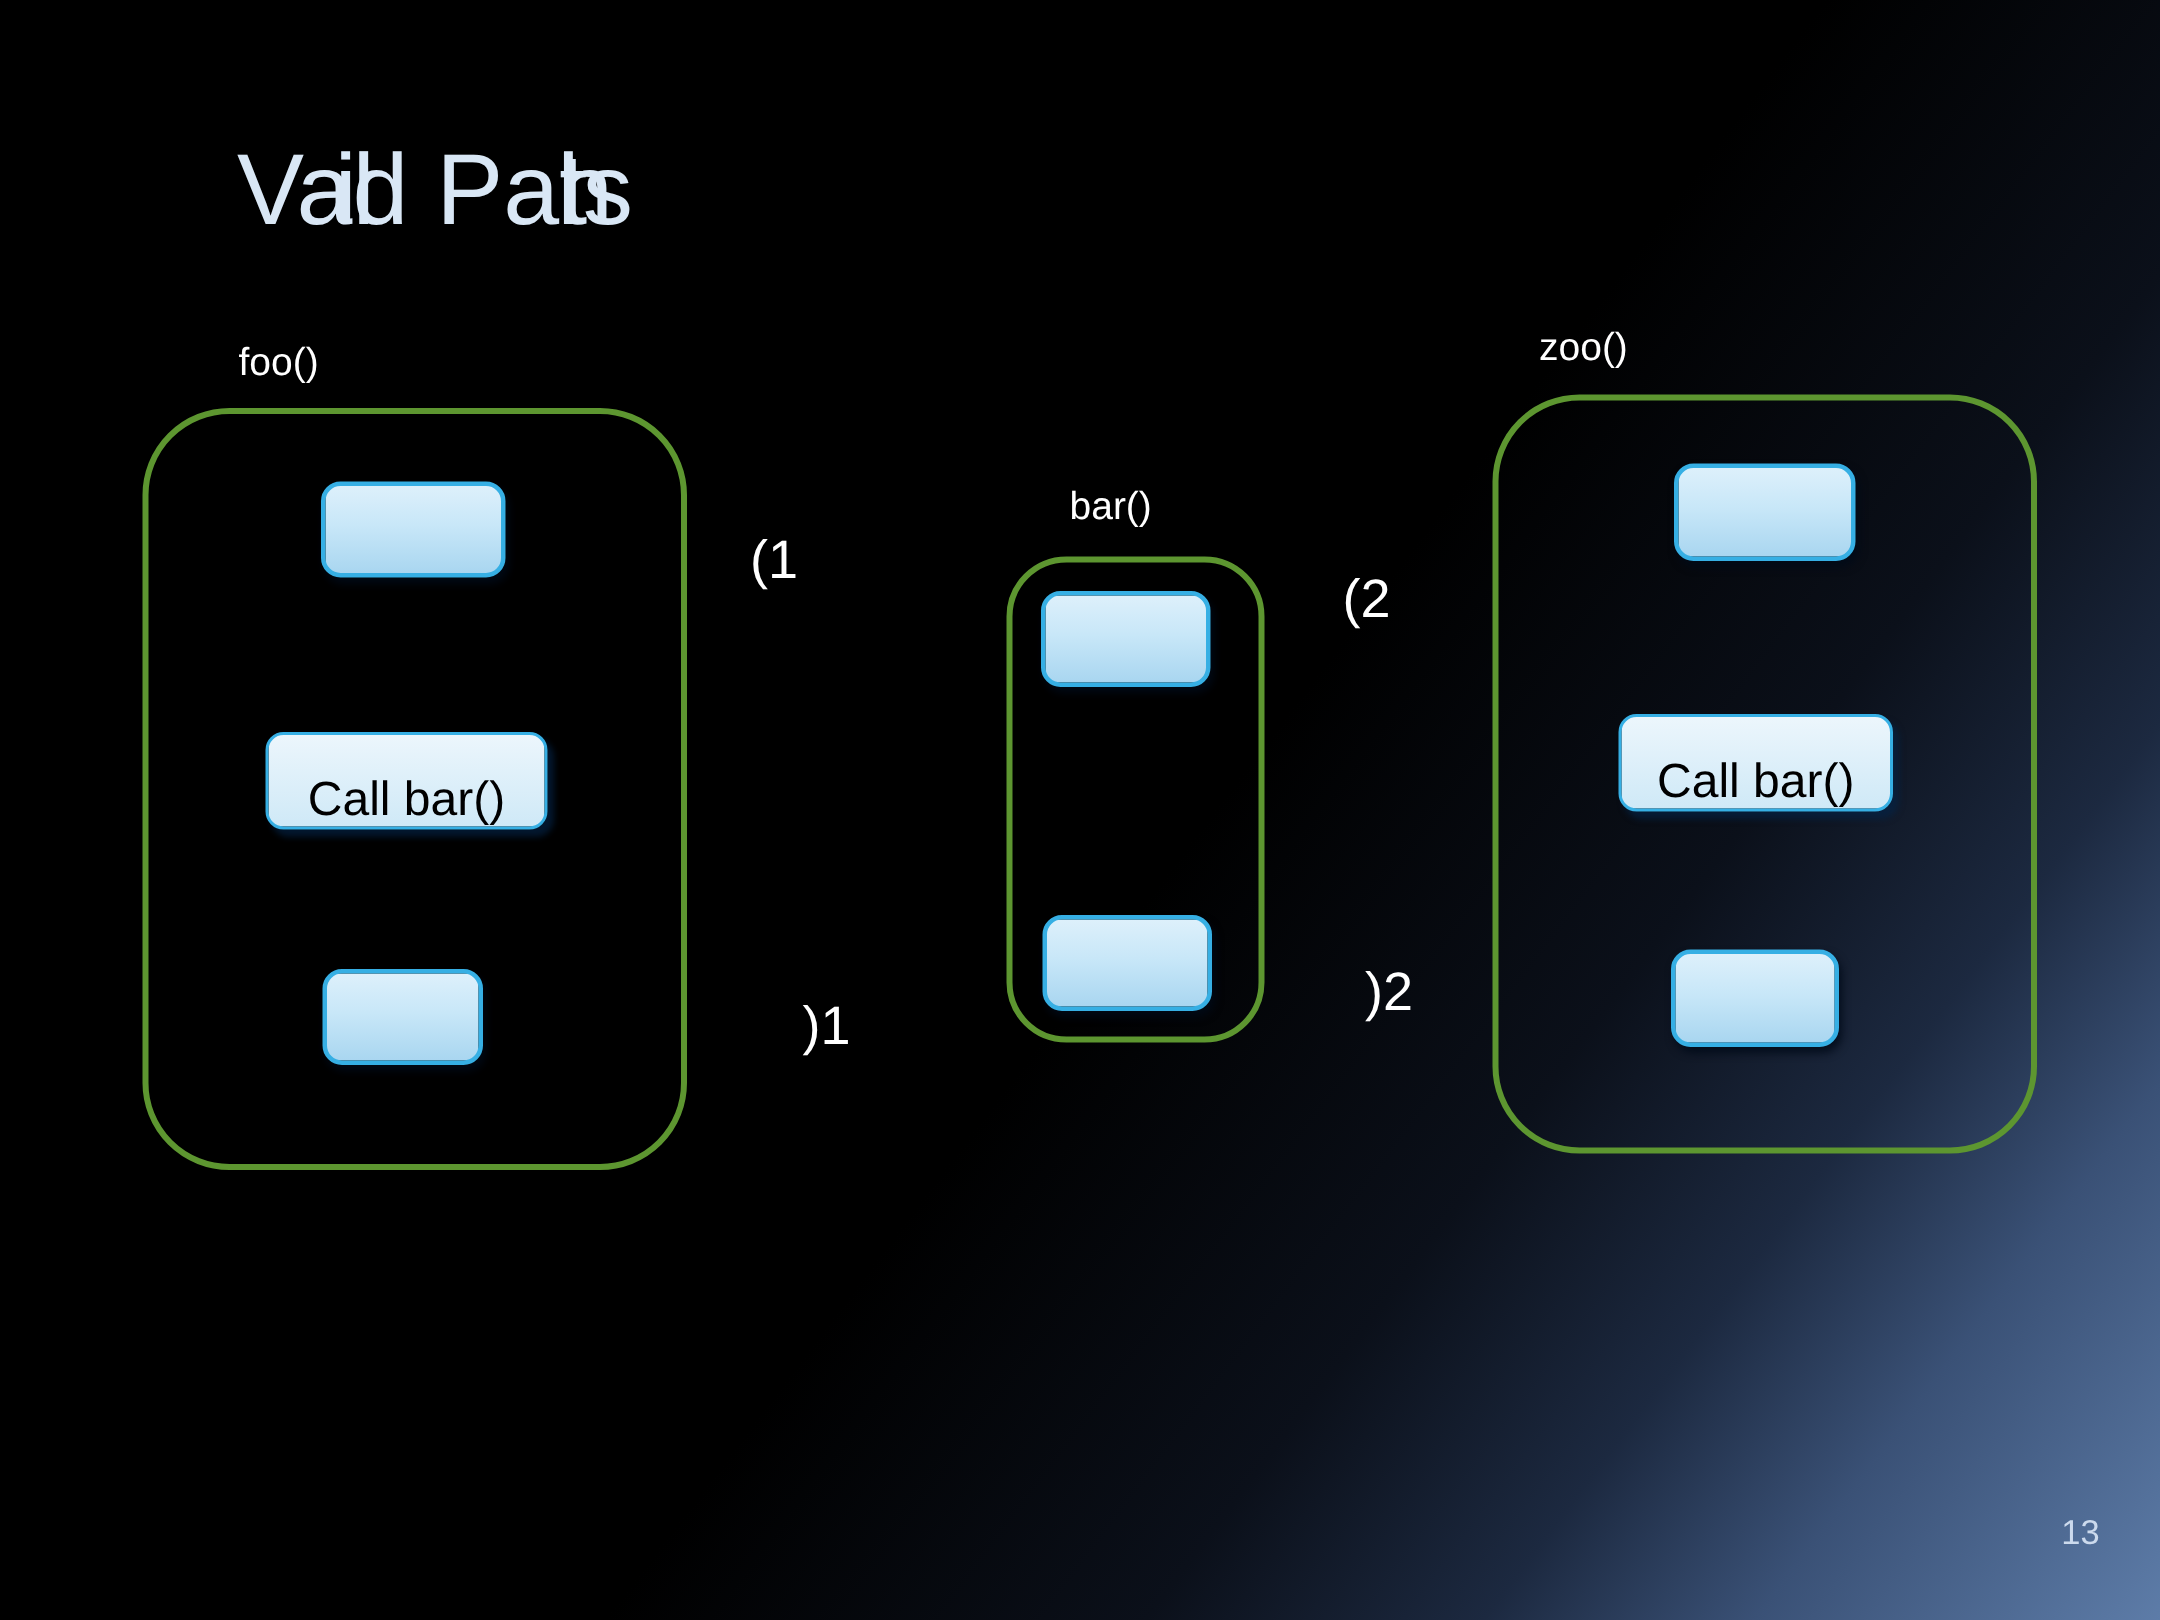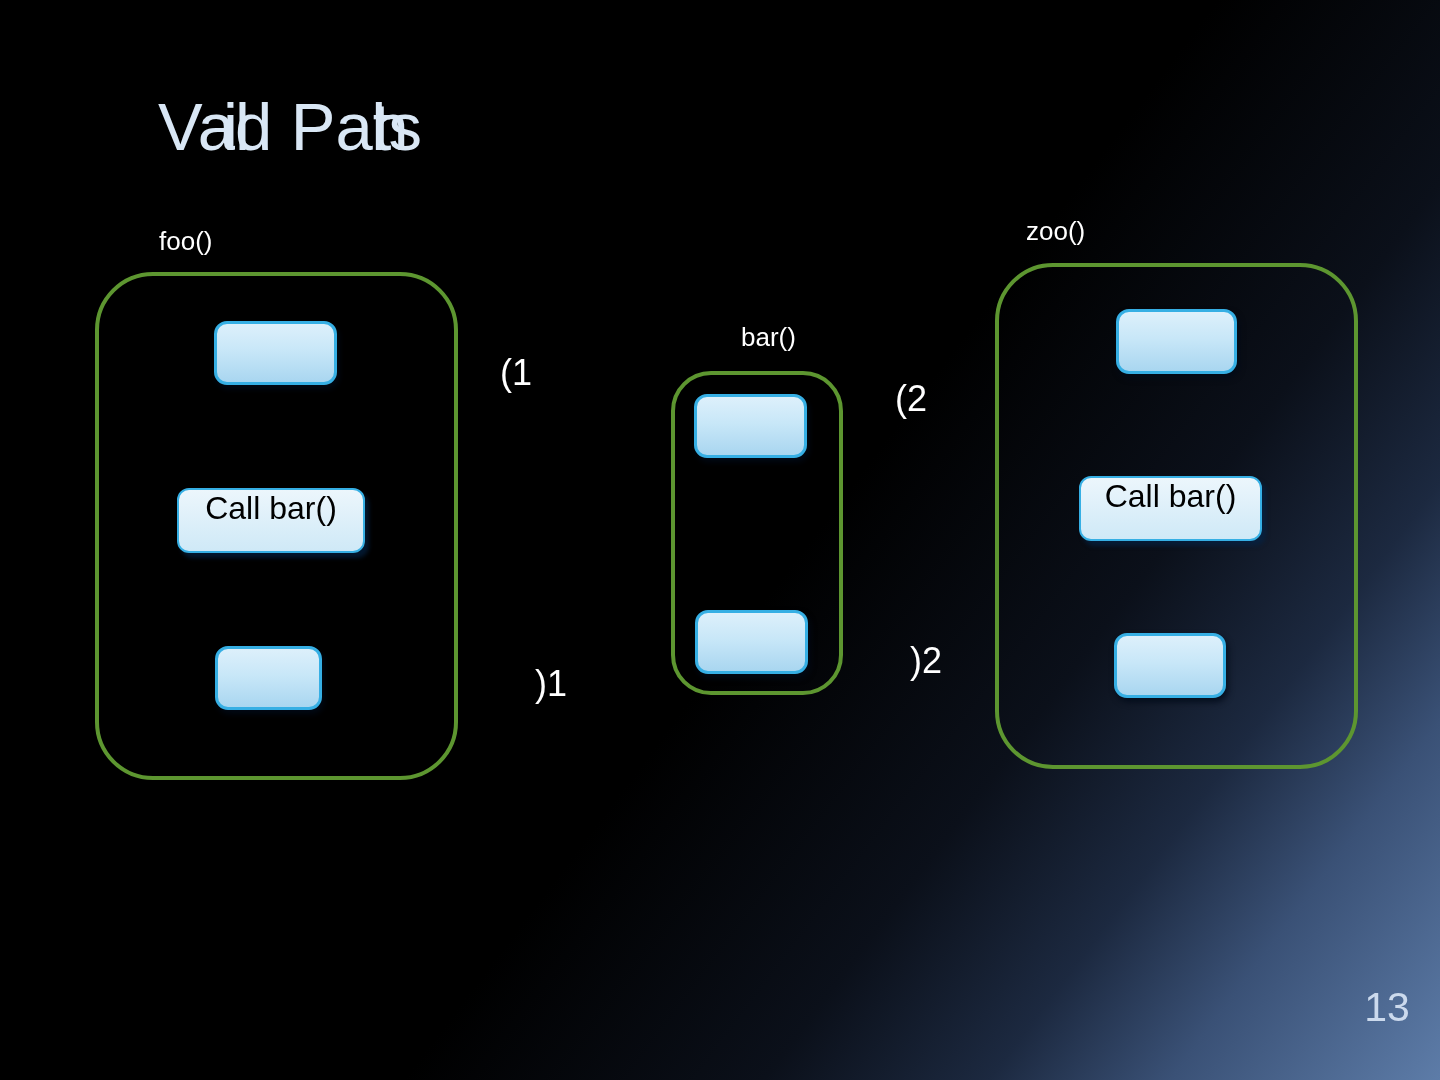--- a/index.html
+++ b/index.html
@@ -23,50 +23,50 @@
   .node{
     position:absolute;box-sizing:border-box;
     border:3px solid #36afe4;border-radius:13px;
     background:linear-gradient(180deg,#ddf0fb 0%,#c8e7f8 45%,#a9d6f0 100%);
     box-shadow:2px 4px 6px rgba(0,10,25,0.85);
   }
   .call-box{
     position:absolute;box-sizing:border-box;
     border:2px solid #36afe4;border-radius:12px;
     background:linear-gradient(180deg,#ecf6fc 0%,#cfe9f7 100%);
-    display:flex;align-items:flex-start;justify-content:center;
+    display:flex;align-items:flex-end;justify-content:center;
     font-size:32px;color:#000;
     box-shadow:4px 5px 4px rgba(5,35,70,0.65);
     white-space:nowrap;
   }
   .ann{position:absolute;color:#ffffff;font-size:36px;white-space:nowrap;}
   .page-num{
-    position:absolute;left:1352px;top:984px;width:70px;text-align:center;
-    color:#ccdaed;font-size:41px;
+    position:absolute;left:1352px;top:1008px;width:70px;text-align:center;
+    color:#ccdaed;font-size:23px;
   }
 </style>
 </head>
 <body>
 
 <div class="slide">
 
   <h1 class="title"><span>Va</span><span class="tight">li</span><span>d Pa</span><span class="tight2">th</span><span>s</span></h1>
 
   <div class="fn-label" style="left:159px;top:226px">foo()</div>
   <div class="frame frame-foo"></div>
   <div class="node" style="left:214px;top:321px;width:123px;height:64px"></div>
   <div class="call-box" style="left:177px;top:488px;width:188px;height:65px">
     <span>Call bar()</span>
   </div>
   <div class="node" style="left:215px;top:646px;width:107px;height:64px"></div>
 
   <div class="ann" style="left:500px;top:352px">(1</div>
   <div class="ann" style="left:535px;top:663px">)1</div>
 
-  <div class="fn-label" style="left:741px;top:322px">bar()</div>
+  <div class="fn-label" style="left:713px;top:322px">bar()</div>
   <div class="frame frame-bar"></div>
   <div class="node" style="left:694px;top:394px;width:113px;height:64px"></div>
   <div class="node" style="left:695px;top:610px;width:113px;height:64px"></div>
 
   <div class="ann" style="left:895px;top:378px">(2</div>
   <div class="ann" style="left:910px;top:640px">)2</div>
 
   <div class="fn-label" style="left:1026px;top:216px">zoo()</div>
   <div class="frame frame-zoo"></div>
   <div class="node" style="left:1116px;top:309px;width:121px;height:65px"></div>

